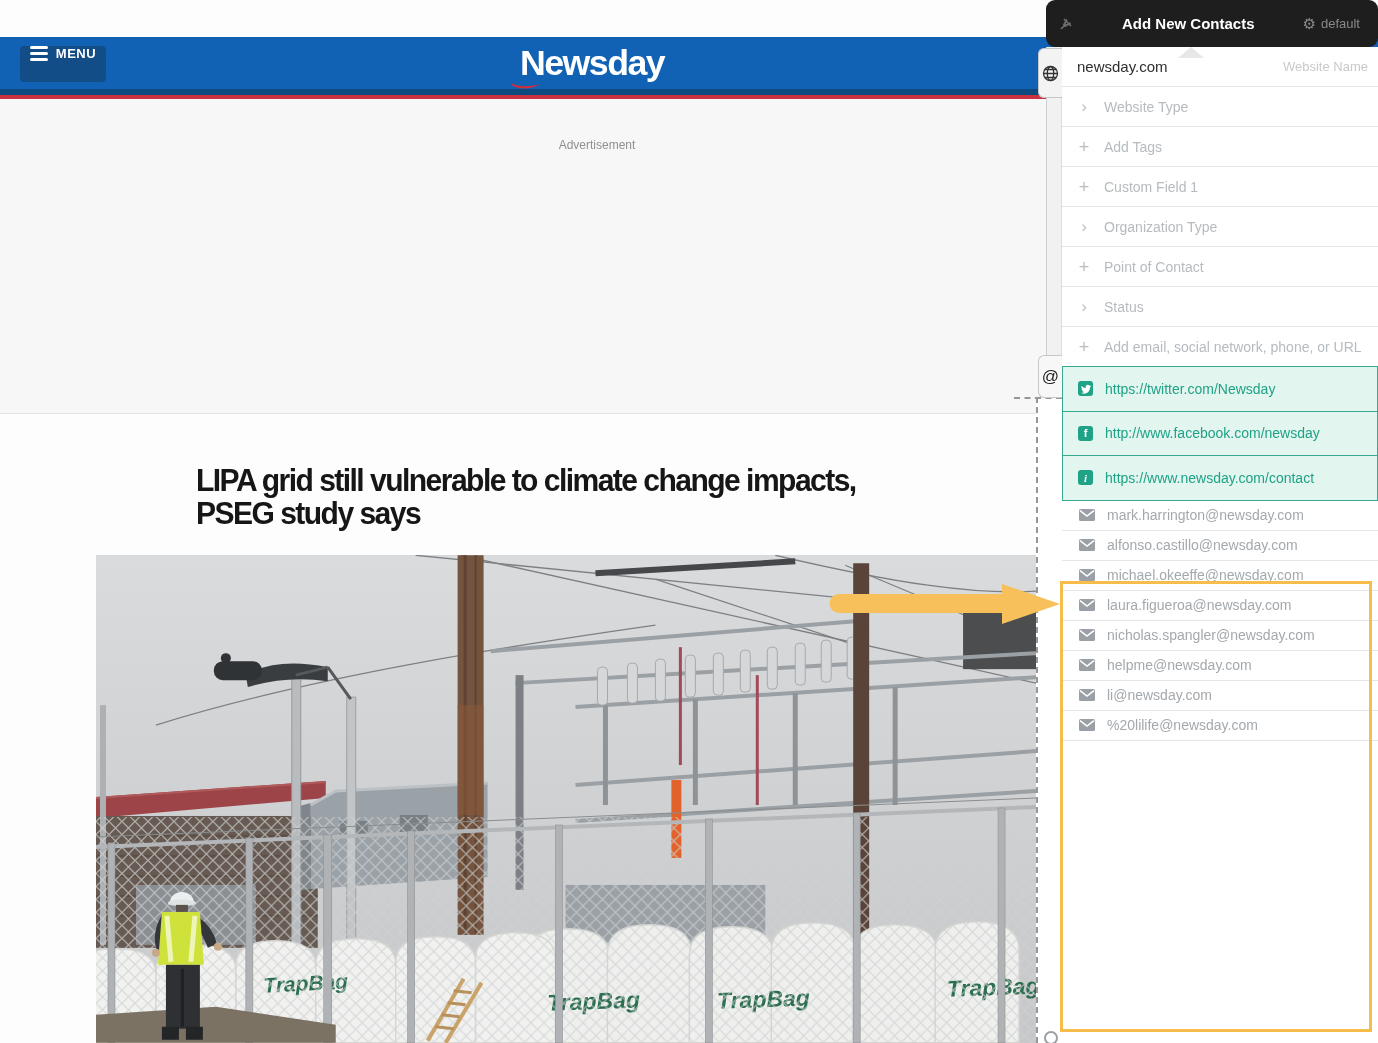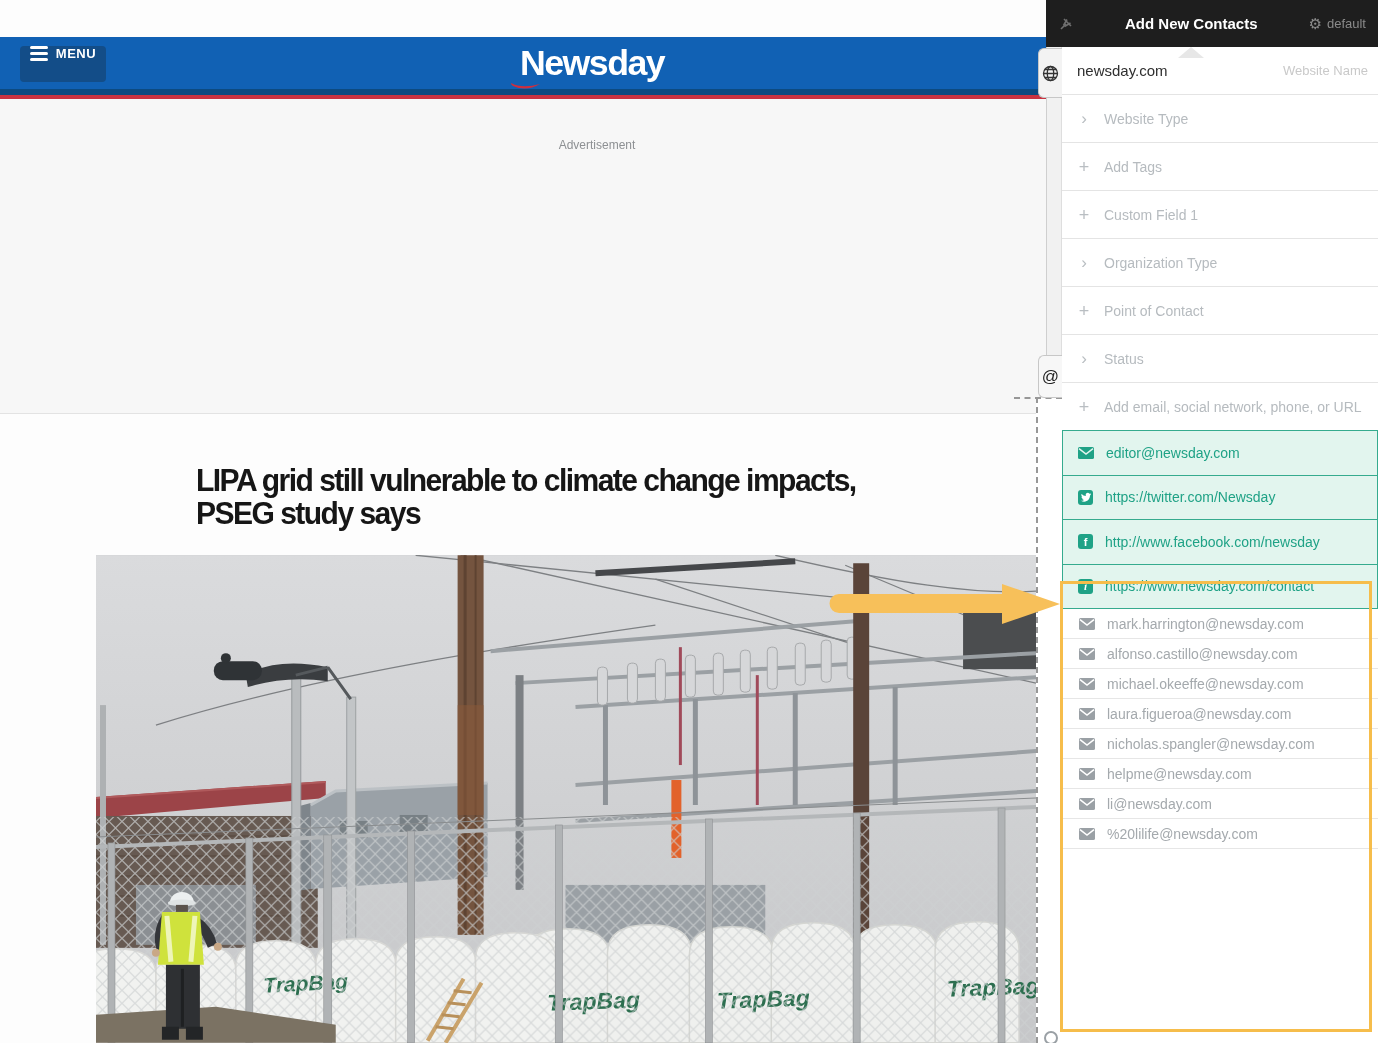--- a/index.html
+++ b/index.html
@@ -19,39 +19,39 @@
   .nav-link{position:absolute;top:0;height:52px;display:flex;align-items:center;color:#fff;
     font-weight:bold;font-size:12.5px;letter-spacing:.7px;white-space:nowrap;margin-top:32px;}
   .logo-wrap{position:absolute;left:520px;top:43px;width:170px;height:44px;}
   .logo-text{color:#fff;font-weight:bold;font-size:35px;letter-spacing:-1.5px;transform:scaleX(1.02);transform-origin:left;}
   .logo-swoosh{position:absolute;left:-10px;top:33px;}
   .headline{position:absolute;left:196px;top:464px;width:740px;color:#161616;font-weight:bold;
     font-size:31px;line-height:33px;letter-spacing:-1.6px;transform:scaleX(.97);transform-origin:left;}
   .photo{position:absolute;left:96px;top:555px;width:940px;height:488px;overflow:hidden;background:#cfd0d2;}
   
   .panel-header{position:absolute;left:1046px;top:0;width:332px;height:47px;background:#1e1e1e;
-    display:flex;align-items:center;padding:0 12px 0 12px;box-sizing:border-box;z-index:30;}
+    display:flex;align-items:center;padding:0 18px 0 12px;box-sizing:border-box;z-index:30;border-radius:9px;}
   .panel-title{flex:1;text-align:center;color:#fff;font-weight:bold;font-size:15px;}
   .hdr-right{display:flex;align-items:center;gap:5px;color:#8a8a8a;font-size:13px;white-space:nowrap;}
   .gear{font-size:15px;color:#8a8a8a;}
   .notch{position:absolute;left:1178px;top:47px;width:0;height:0;z-index:31;
     border-left:13px solid transparent;border-right:13px solid transparent;border-bottom:11px solid #e7e7e7;}
   .gutter{position:absolute;left:1046px;top:47px;width:16px;height:308px;background:#f1f1f1;
     border-left:1px solid #cfcfcf;border-right:1px solid #dedede;box-sizing:border-box;z-index:21;}
   .backdrop{position:absolute;left:1036px;top:398px;width:26px;height:645px;background:#fff;z-index:21;}
   .dash-v{position:absolute;left:1036px;top:397px;height:646px;width:0;border-left:2px dashed #979797;z-index:22;}
   .dash-h{position:absolute;left:1014px;top:397px;width:48px;height:0;border-top:2px dashed #979797;z-index:22;}
   .side-tab{position:absolute;left:1038px;width:24px;background:#f3f3f3;border:1px solid #c7c7c7;border-right:none;
     border-radius:6px 0 0 6px;display:flex;align-items:center;justify-content:center;box-sizing:border-box;z-index:23;cursor:pointer;}
   .tab-globe{top:48px;height:50px;}
   .tab-at{top:355px;height:43px;background:#f7f7f7;font-size:17px;color:#222;}
   .tab-circle{position:absolute;left:1044px;top:1031px;width:10px;height:10px;border:2px solid #9aa0a5;
     border-radius:50%;background:#fff;z-index:23;}
   .rows{position:absolute;left:1062px;top:47px;width:316px;height:996px;background:#fff;z-index:24;}
-  .row{height:48px;box-sizing:border-box;border-bottom:1px solid #e4e4e4;display:flex;align-items:center;
+  .row{height:40px;box-sizing:border-box;border-bottom:1px solid #e4e4e4;display:flex;align-items:center;
     padding:0 10px 0 15px;font-size:14px;color:#b6bbbf;background:#fff;cursor:pointer;}
   .row .lbl{margin-left:13px;}
   .ic{width:14px;text-align:center;color:#b9bec2;font-size:18px;line-height:14px;flex:0 0 auto;}
   .ic.chev{font-size:17px;}
   .website-row .val{color:#2f2f2f;font-size:15px;font-weight:normal;}
   .website-row{justify-content:space-between;}
   .ph-name{color:#c9c9c9;font-size:13px;}
   .grow{height:45.5px;box-sizing:border-box;background:#e2f5ee;border:1px solid #35ab8e;margin-top:-1px;
     display:flex;align-items:center;padding:0 10px 0 15px;font-size:14px;color:#1fa286;cursor:pointer;}
   .grow:first-of-type{margin-top:0;}
@@ -330,29 +330,20 @@
       <span class="ic chev">›</span>
       <span class="lbl">Status</span>
     </div>
 
     <div class="row">
       <span class="ic">+</span>
       <span class="lbl">Add email, social network, phone, or URL</span>
     </div>
 
     <div class="grow">
-      <span class="mail-ic" style="color:#1fa286;">
-        <svg width="16" height="12" viewBox="0 0 16 12">
-            <rect width="16" height="12" rx="1.6" fill="currentColor"></rect>
-            <path d="M1 1.6 L8 7 L15 1.6" stroke="#e2f5ee" stroke-width="1.5" fill="none"></path>
-          </svg>
-      </span>
-      <span class="lbl">editor@newsday.com</span>
-    </div>
-    <div class="grow">
       <span class="badge">
         <svg width="10" height="10" viewBox="0 0 12 12">
             <path fill="#fff" d="M12 2.4c-.45.2-.92.33-1.42.4.51-.3.9-.79 1.08-1.37-.48.28-1 .49-1.57.6A2.46 2.46 0 0 0 5.8 4.3c0 .19.02.38.06.56A7 7 0 0 1 .78 2.3a2.46 2.46 0 0 0 .76 3.29 2.4 2.4 0 0 1-1.12-.31v.03c0 1.2.85 2.19 1.97 2.42a2.5 2.5 0 0 1-1.11.04 2.47 2.47 0 0 0 2.3 1.71A4.93 4.93 0 0 1 0 10.5a7 7 0 0 0 3.77 1.1c4.52 0 7-3.75 7-7v-.32c.48-.35.9-.78 1.23-1.28z"></path>
           </svg>
       </span>
       <span class="lbl">https://twitter.com/Newsday</span>
     </div>
     <div class="grow">
       <span class="badge">f</span>
       <span class="lbl">http://www.facebook.com/newsday</span>

